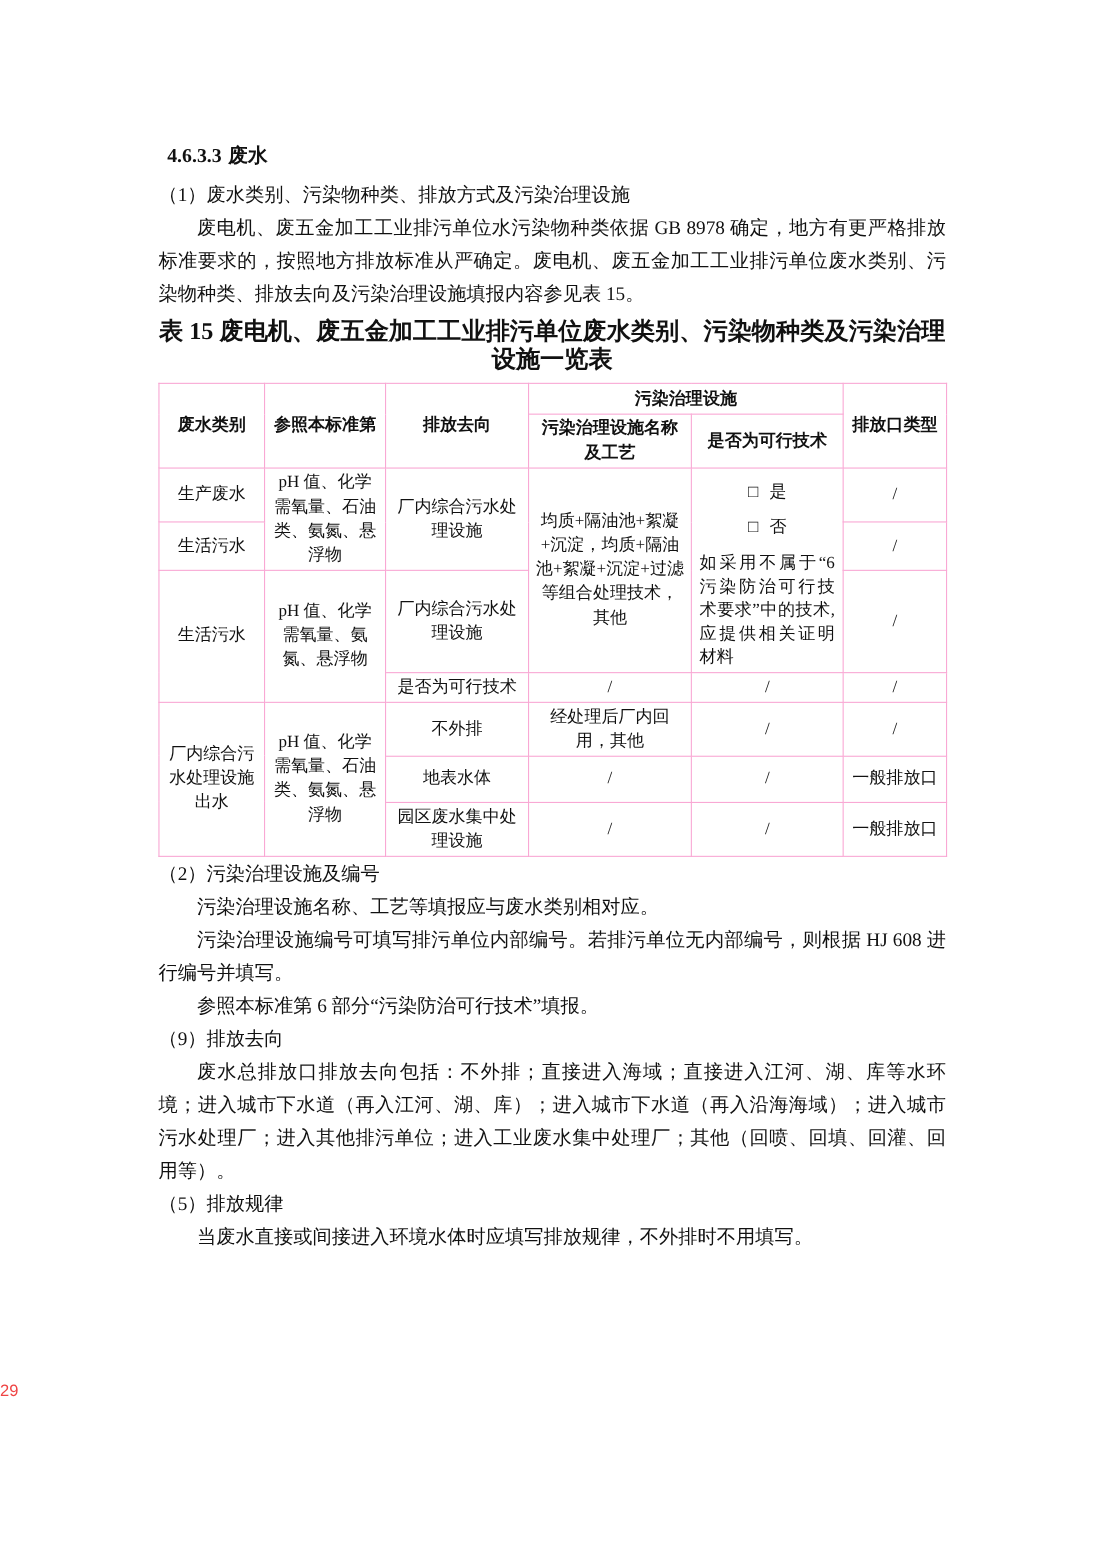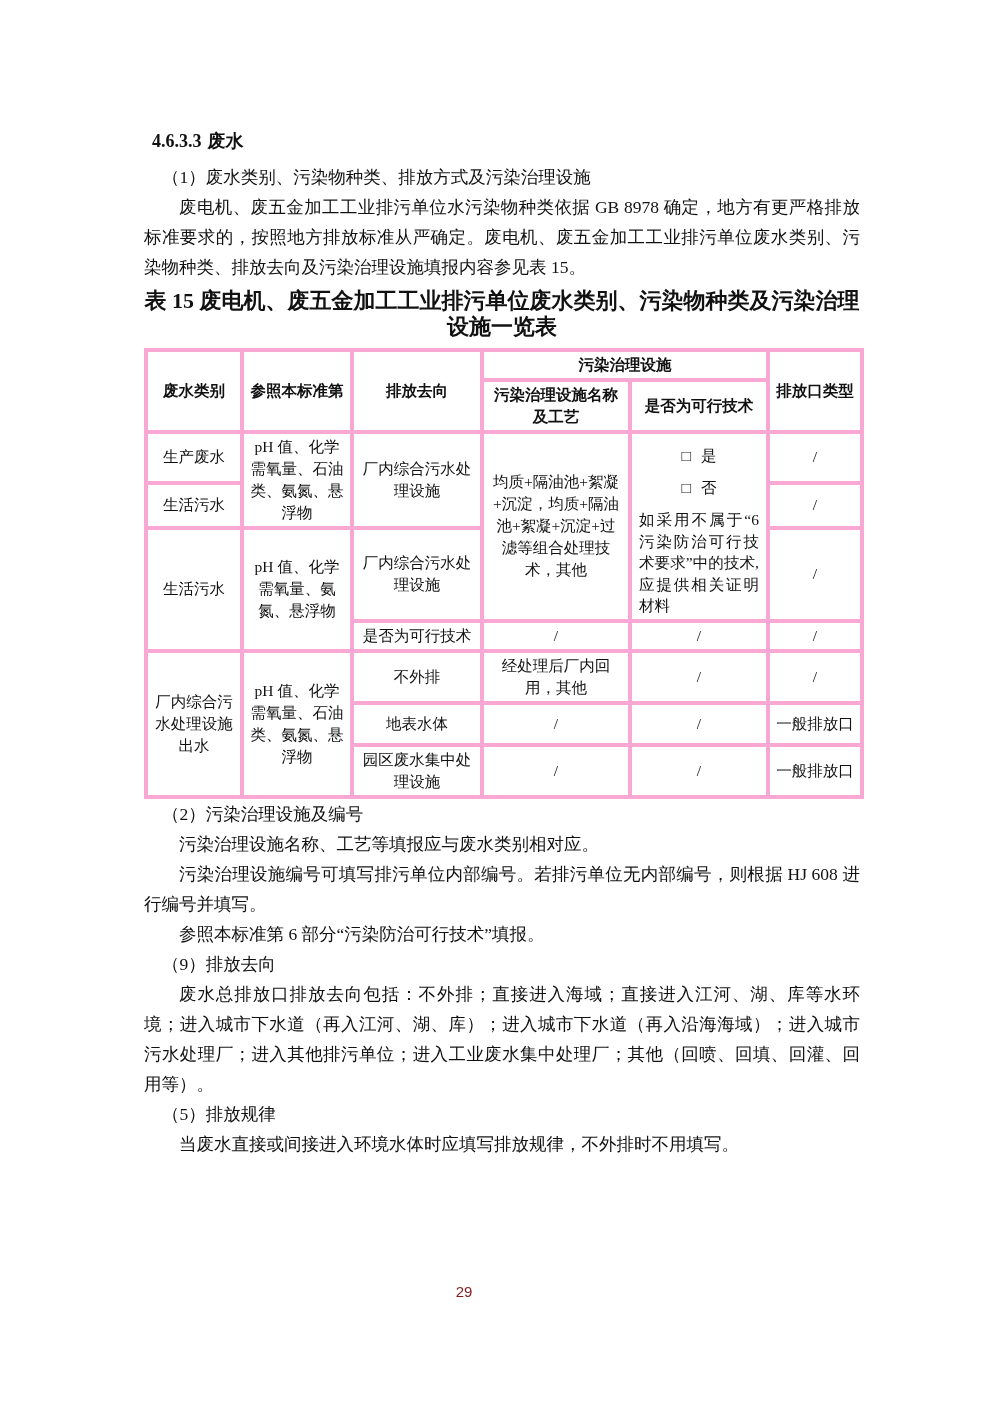--- a/index.html
+++ b/index.html
@@ -26,40 +26,40 @@
     font-weight: bold;
   }
   .heading .num { font-weight: 600; }
   .heading .txt { font-family: "Liberation Sans", "DejaVu Sans", sans-serif; font-weight: bold; margin-left: 6px; }
   p.body {
     margin: 0;
     font-size: 17.5px;
     line-height: 30px;
     text-align: justify;
   }
-  p.label { margin-left: 18px; text-align: left; }
+  p.label { margin-left: 0; text-align: left; }
   p.ind { text-indent: 2em; }
   .after-table { margin-top: 42px; }
   .table-title {
     margin-top: 6px;
     font-size: 22px;
     line-height: 26px;
     font-weight: bold;
     text-align: center;
   }
   table.data-table {
     margin-top: 8px;
     border-collapse: collapse;
     width: 716px;
     font-size: 15.5px;
     line-height: 22px;
     table-layout: fixed;
   }
   .data-table th, .data-table td {
-    border: 4px solid #f9a8d4;
+    border: 1px solid #f9a8d4;
     text-align: center;
     vertical-align: middle;
     padding: 2px 5px;
   }
   table.data-table { border: 1.5px solid #000; }
   .data-table th { font-weight: bold; padding: 2px 4px; }
   .th-outlet { padding: 2px 13px; }
   .h-top { height: 28px; }
   .h-sub { height: 38px; }
   .rh-1 { height: 45px; }
@@ -69,27 +69,26 @@
   .rh-5 { height: 40px; }
   .rh-6 { height: 42px; }
   .rh-7 { height: 46px; }
   .feasible-cell { vertical-align: top; }
   .chk-line { margin-top: 10px; text-align: center; }
   .chk-line.first { margin-top: 9px; }
   .chk { display: inline-block; margin-right: 10px; }
   .feasible-note { margin-top: 10px; text-align: justify; line-height: 21.5px; padding: 0 2px; }
   .footer {
     position: absolute;
-    top: 1283px;
+    top: 1256px;
     left: 0;
     width: 100%;
-    text-align: center;
     font-family: "Liberation Sans", "DejaVu Sans", sans-serif;
     font-size: 15px;
-    color: #7f1d1d;
+    color: #ef4444;
   }
 </style>
 </head>
 <body>
 
 <div class="page">
   <div class="content">
 
     <h3 class="heading">
       <span class="num">4.6.3.3</span><span class="txt">废水</span>

